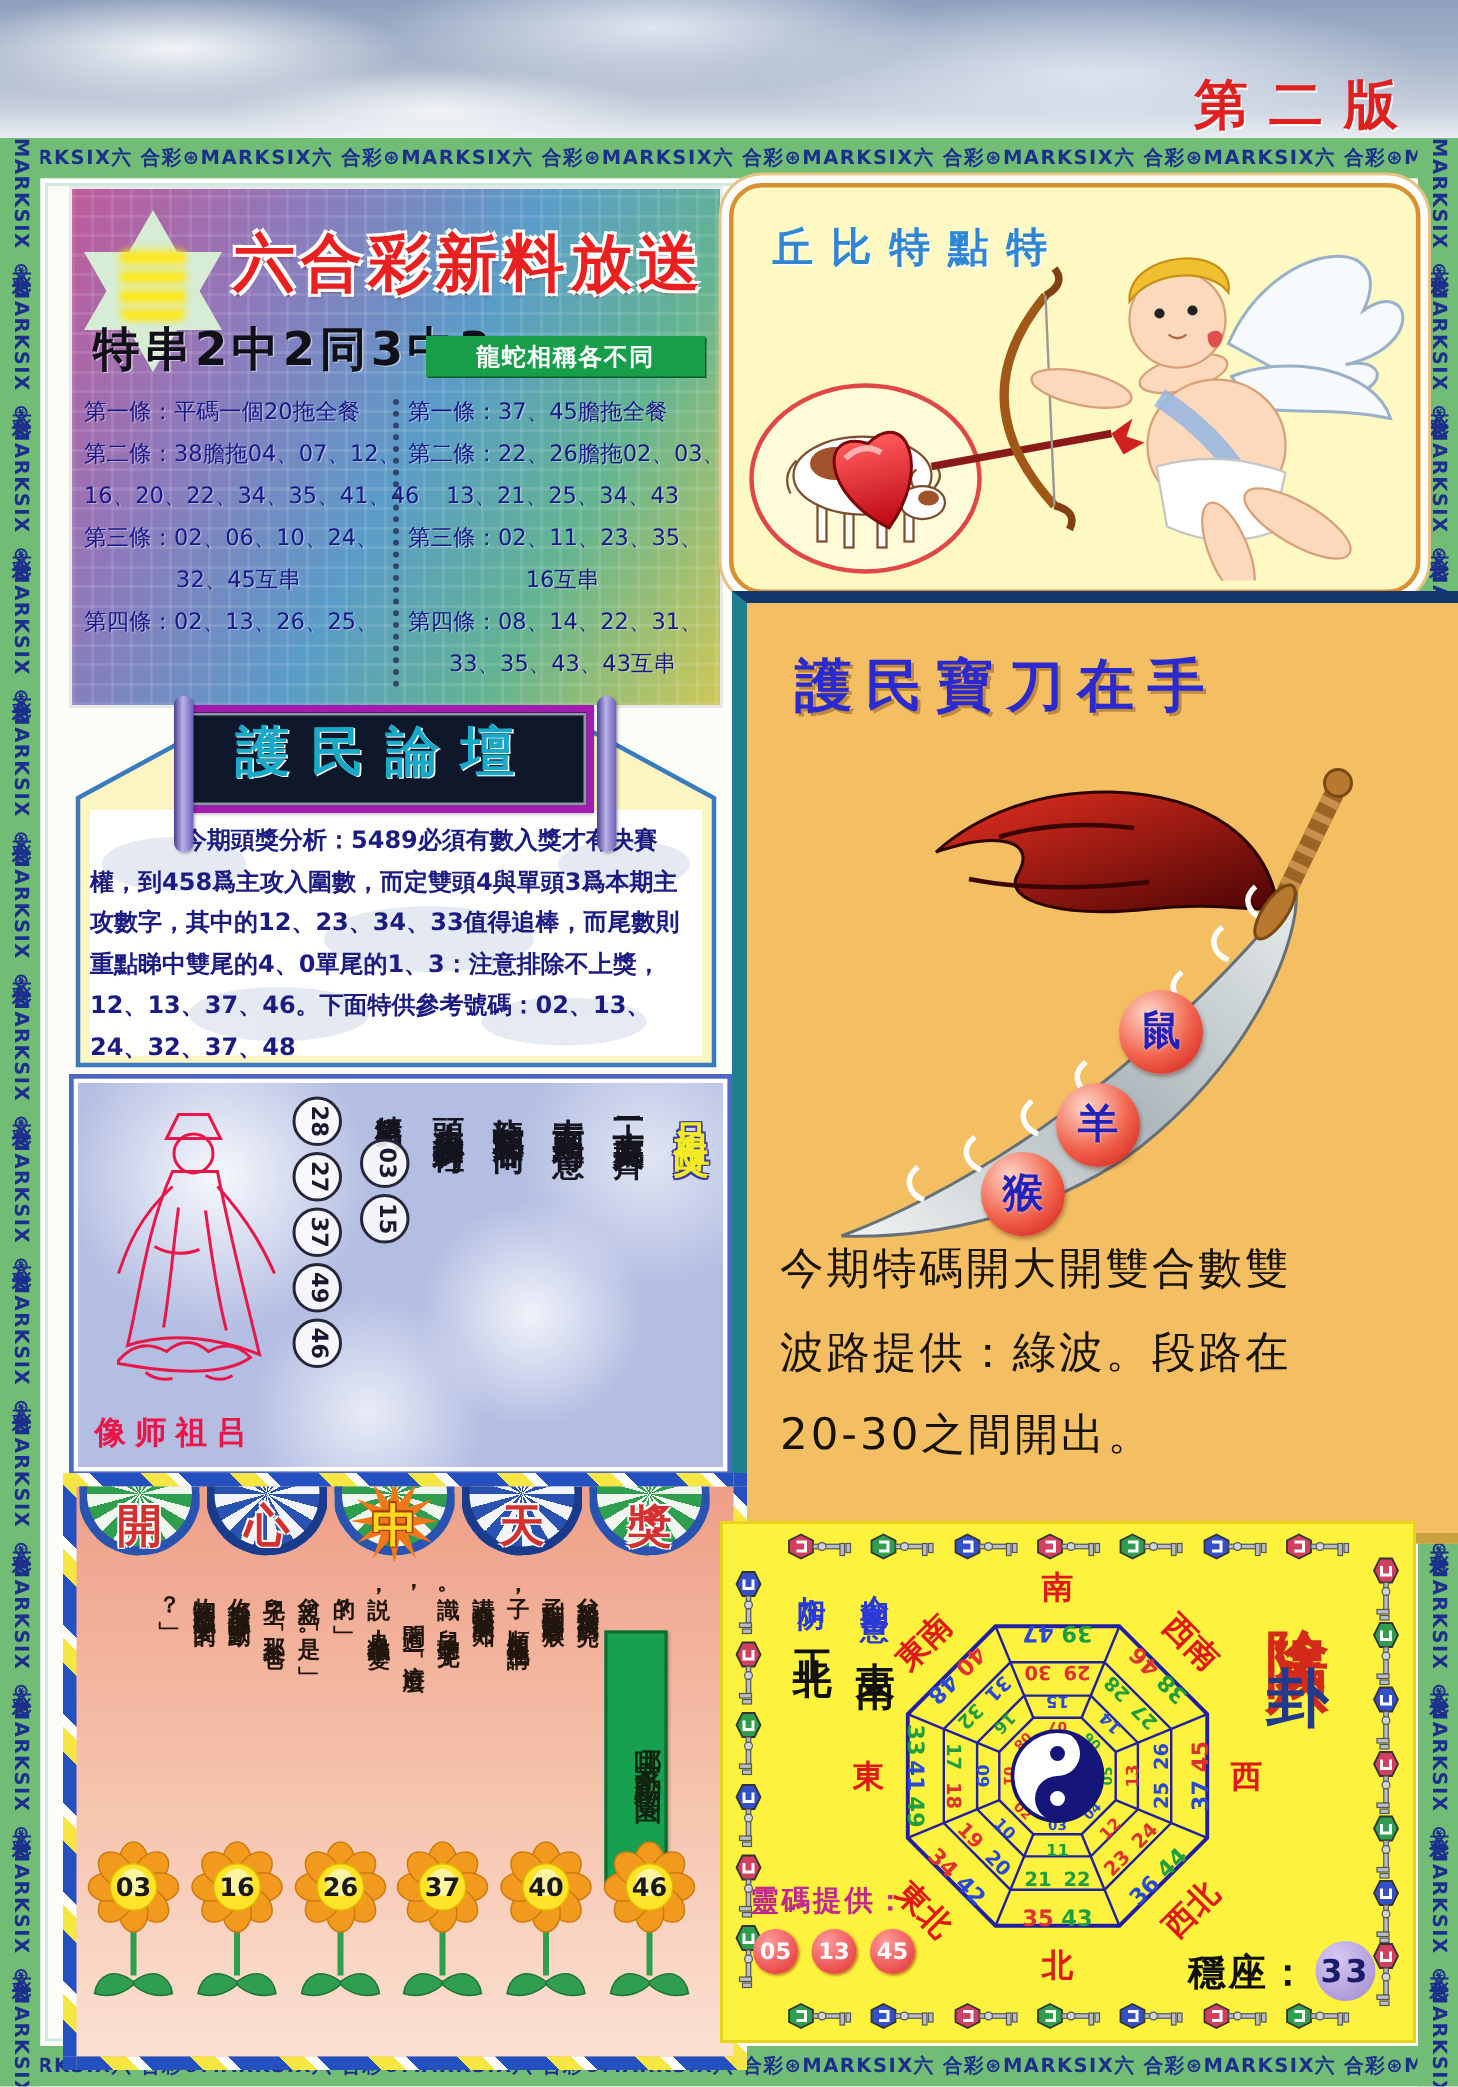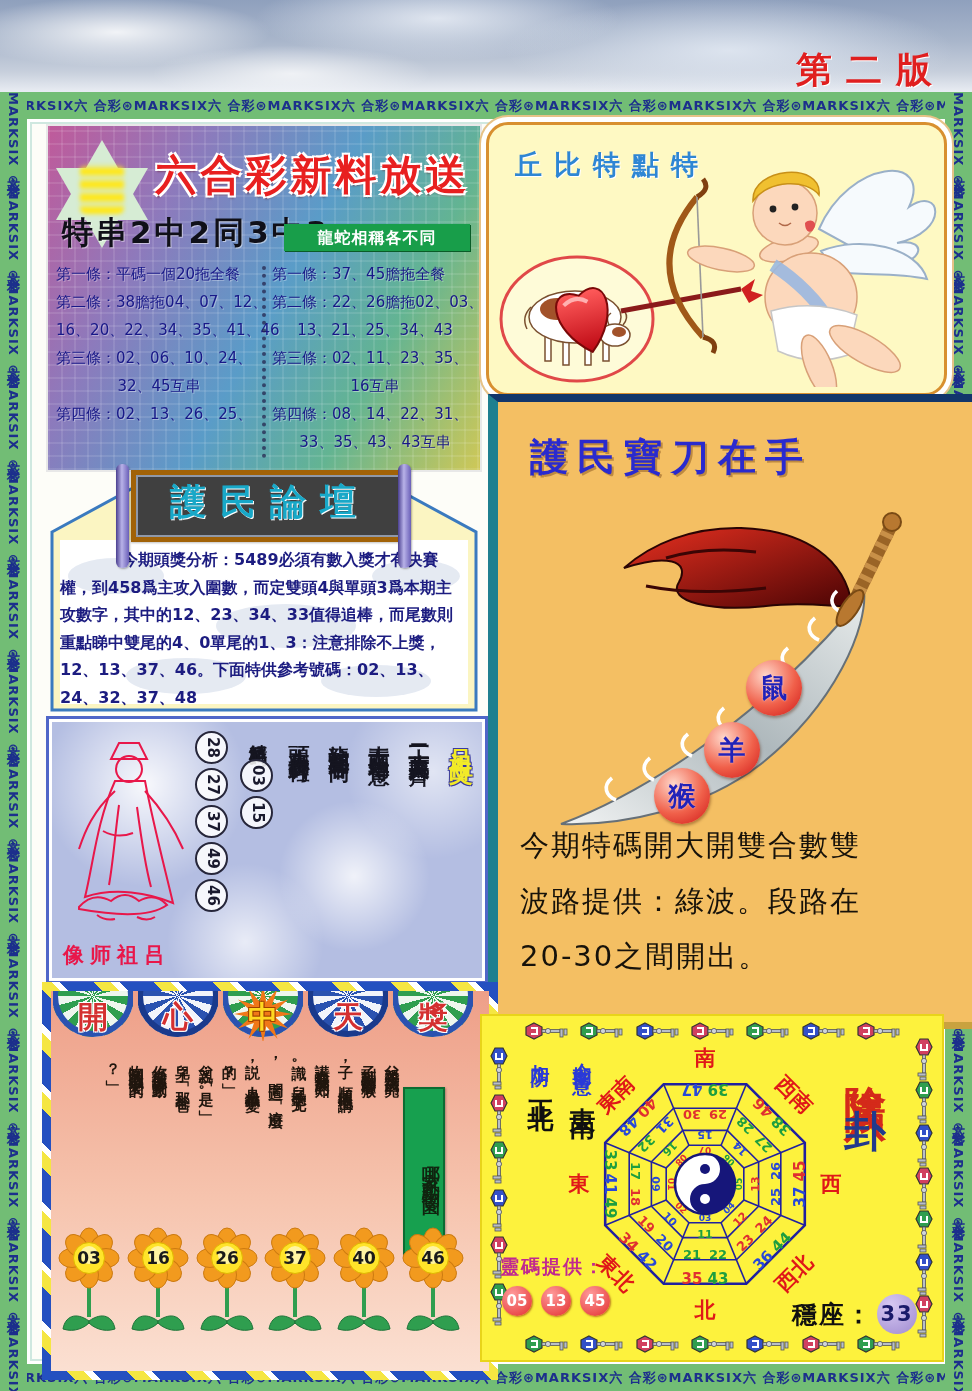--- a/index.html
+++ b/index.html
@@ -53,22 +53,22 @@
   .tip-line{white-space:nowrap;text-shadow:1px 1px 0 rgba(255,255,255,.35);}
   .tip-line.cont{text-align:center;}
   .divA{left:214px;top:140px;width:0;height:192px;border-left:4px dotted #26264f;opacity:.75;}
   
   .panelB{left:486px;top:122px;width:455px;height:268px;background:#fef9c3;border-radius:22px;
     border:3px solid #d89030;box-shadow:0 0 0 5px #fff,0 0 0 7px #e6c287,2px 3px 6px rgba(0,0,0,.2);}
   .titleB{left:26px;top:22px;color:#2e86d4;font-size:27px;font-weight:bold;letter-spacing:12px;
     text-shadow:1px 1px 0 #fff;}
   
   .panelC{left:46px;top:476px;width:436px;height:240px;}
-  .plaqueC{left:85px;top:-6px;width:268px;height:62px;background:#404040;
-    border:5px solid #a16207;box-shadow:inset 0 0 0 2px #8f98a8,0 1px 2px rgba(0,0,0,.25);
+  .plaqueC{left:72px;top:-6px;width:268px;height:62px;background:#0f172a;
+    border:5px solid #a21caf;box-shadow:inset 0 0 0 2px #8f98a8,0 1px 2px rgba(0,0,0,.25);
     text-align:center;z-index:4;}
   .plaqueC span{font-size:36px;font-weight:bold;color:#18a8c8;letter-spacing:14px;line-height:54px;
     text-shadow:1px 1px 0 #fff;}
   .pillar{top:-12px;width:13px;height:104px;z-index:5;border-radius:6px;
     background:linear-gradient(90deg,#4a3f90,#b8b2e8 45%,#6a5fb8);box-shadow:1px 1px 2px rgba(0,0,0,.3);}
   .pillar1{left:70px;} .pillar2{left:352px;}
   .bodyC{left:14px;top:70px;width:406px;height:158px;z-index:3;
     font-size:16px;font-weight:bold;color:#1c1c80;line-height:1.72;text-indent:62px;}
   
   .panelD{left:46px;top:716px;width:436px;height:262px;border:3px solid #4f66c8;

